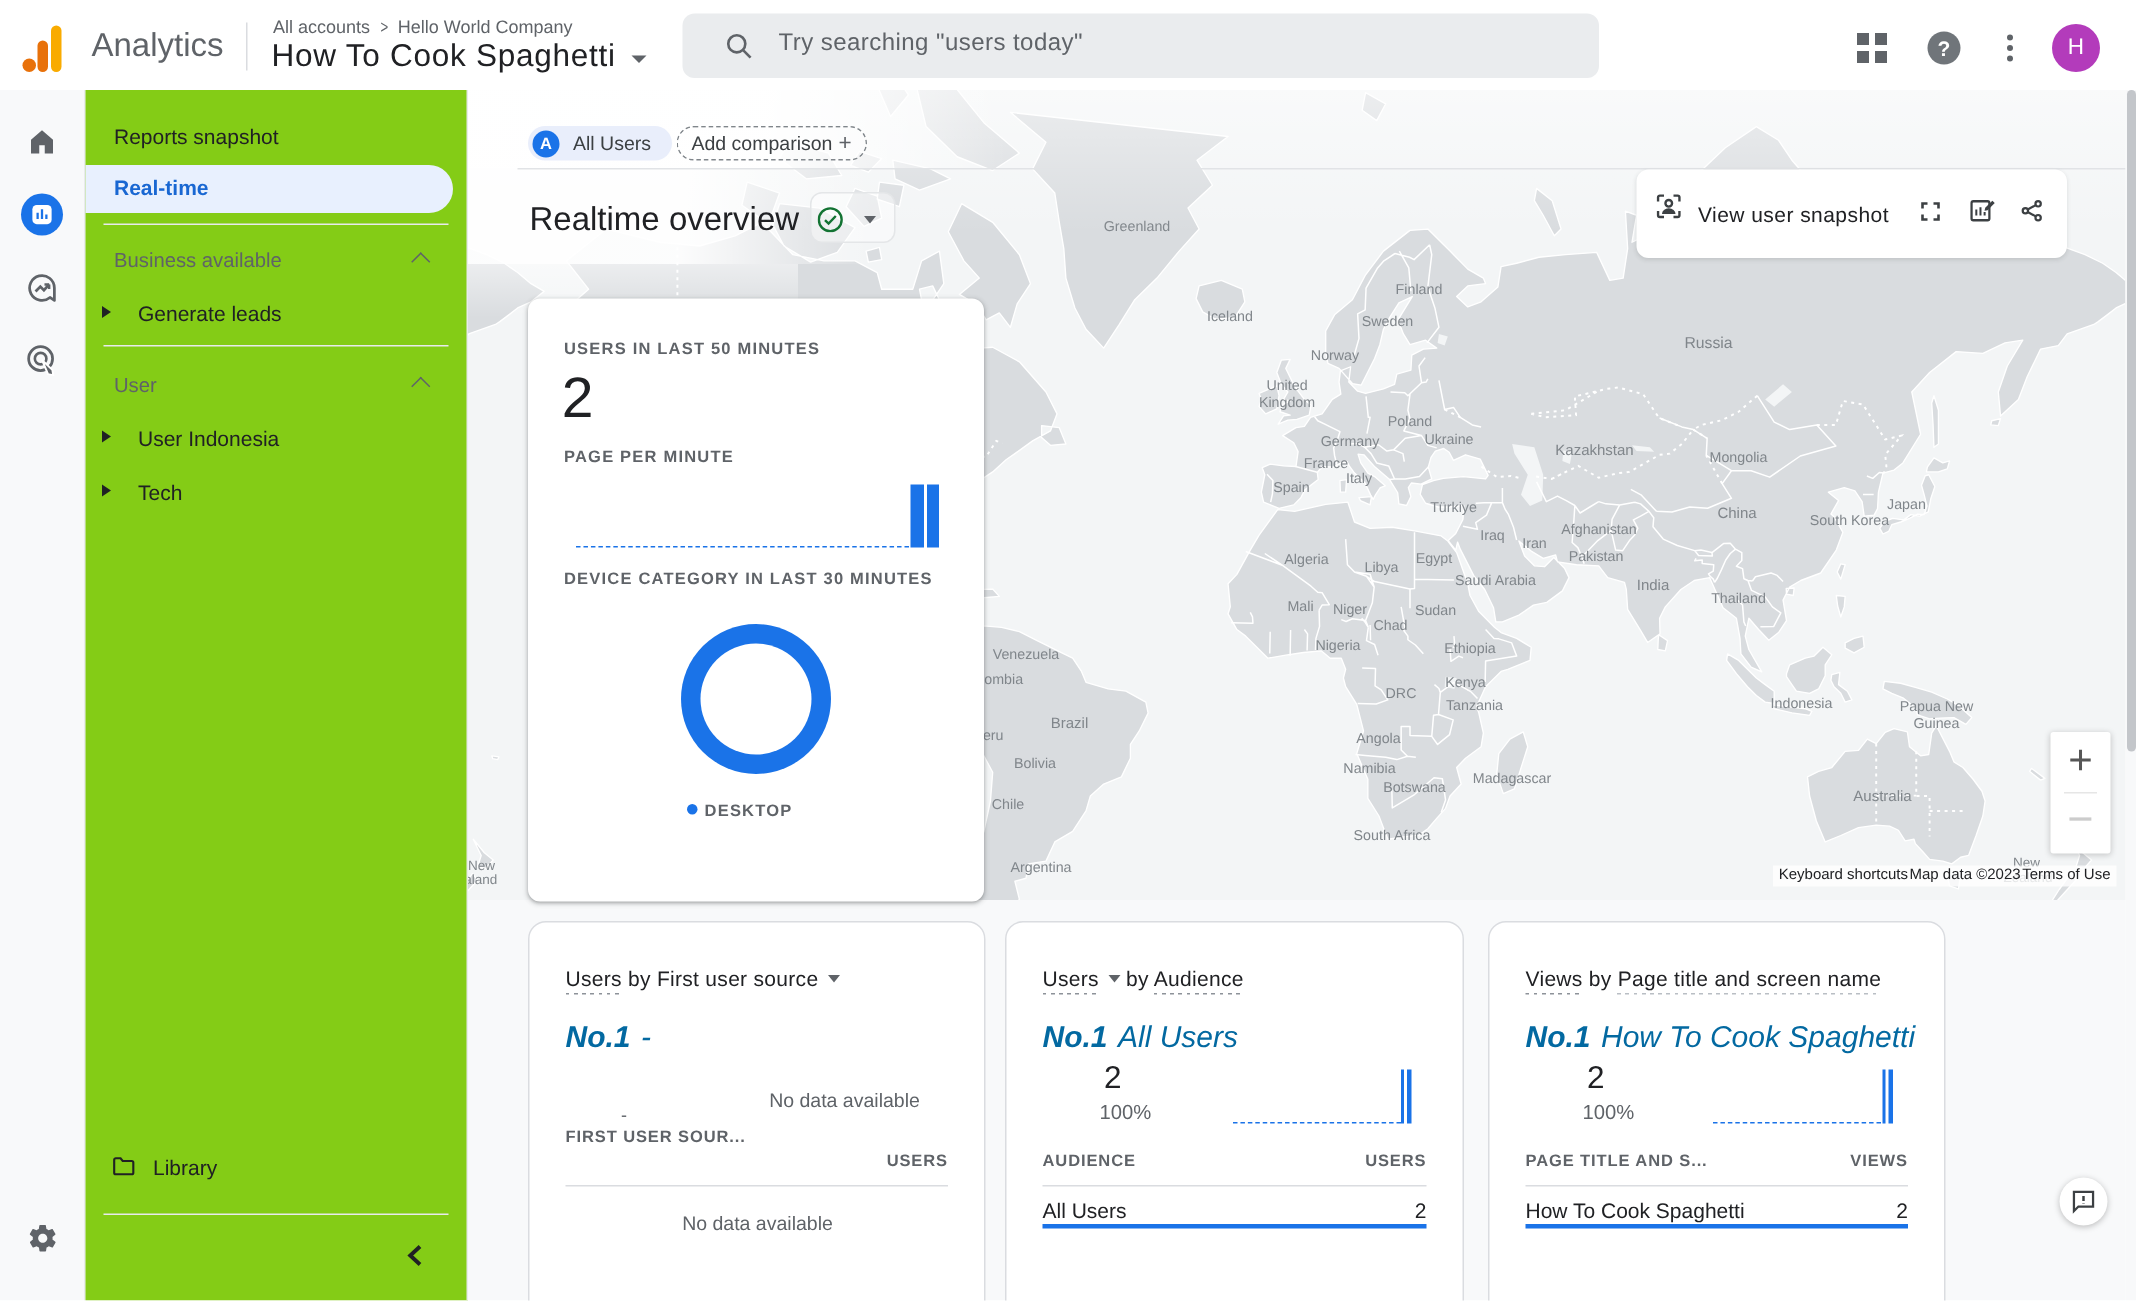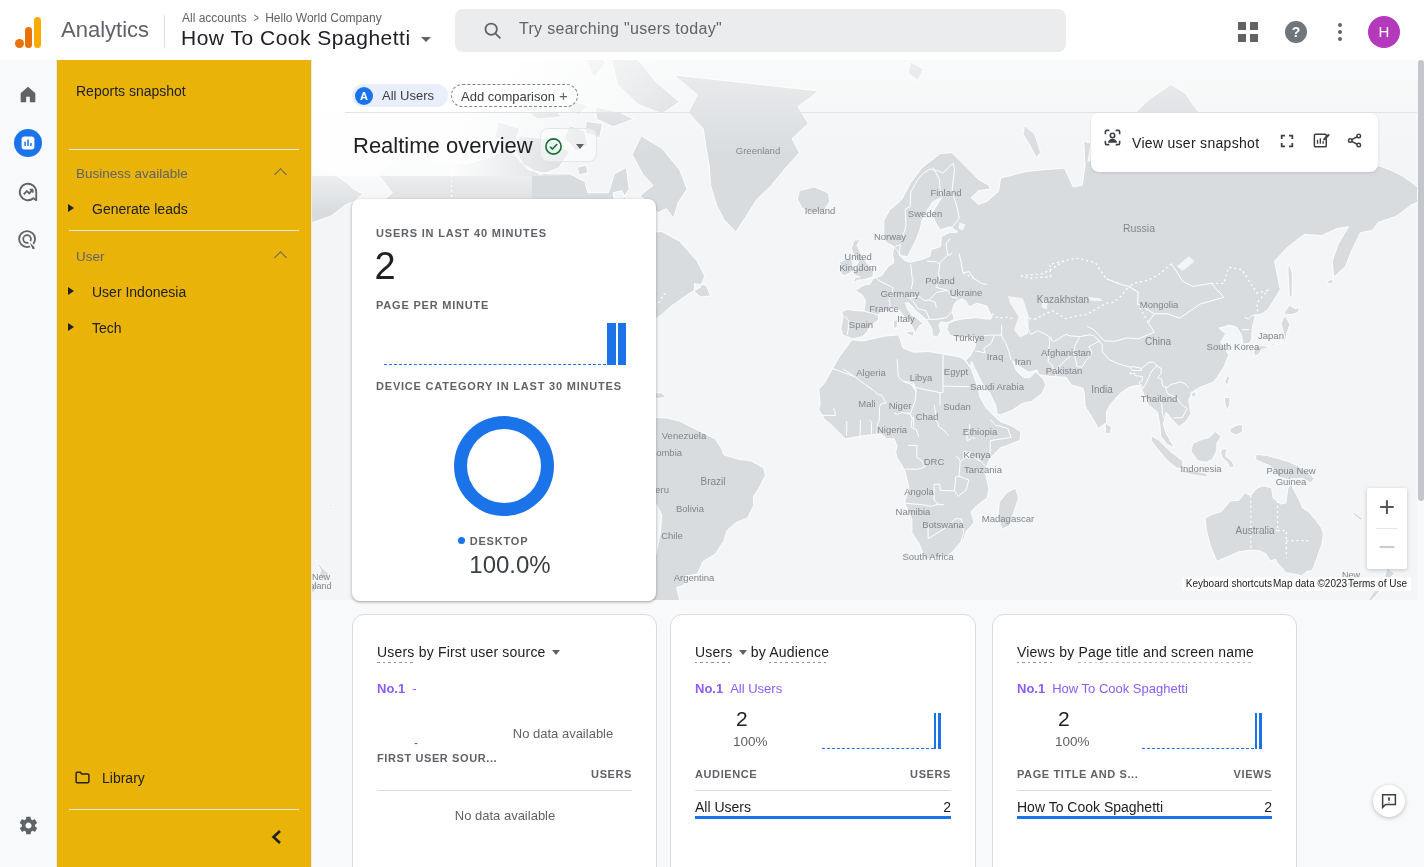--- a/index.html
+++ b/index.html
@@ -23,21 +23,21 @@
 #searchbar .ph { position:absolute; left:64px; top:11px; font-size:16px; color:#5f6368; letter-spacing:0.3px; }
 .grid-ic { position:absolute; left:1238px; top:22px; width:20px; height:20px; }
 .grid-ic div { position:absolute; width:8px; height:8px; background:#5f6368; }
 .help-ic { position:absolute; left:1285px; top:21px; width:22px; height:22px; border-radius:50%; background:#70757a; color:#fff; font-size:14px; font-weight:bold; text-align:center; line-height:22px; }
 .dots-ic { position:absolute; left:1338px; top:23px; width:4px; height:18px; }
 .dots-ic div { position:absolute; left:0; width:4px; height:4px; border-radius:50%; background:#5f6368; }
 .avatar { position:absolute; left:1368px; top:16px; width:32px; height:32px; border-radius:50%; background:#b33bbb; color:#fff; font-size:15px; text-align:center; line-height:32px; }
 
 #rail { position:absolute; left:0; top:60px; width:57px; height:807px; background:#f8f9fa; border-right:1px solid #e8eaec; z-index:20; }
 
-#sidebar { position:absolute; left:57px; top:60px; width:255px; height:807px; background:#eab308; border-right:1px solid #e8eaec; z-index:20; }
+#sidebar { position:absolute; left:57px; top:60px; width:255px; height:807px; background:#84cc16; border-right:1px solid #e8eaec; z-index:20; }
 .nav-item { position:absolute; left:19px; font-size:14px; color:#202124; }
 .rt-pill { position:absolute; left:0; top:50px; width:245px; height:32px; background:#e8f0fe; border-radius:0 16px 16px 0; }
 .rt-pill span { position:absolute; left:19px; top:7px; font-size:14px; color:#1967d2; font-weight:bold; }
 .sec-div { position:absolute; left:12px; width:230px; height:1px; background:#e8eaec; }
 .sec-head { position:absolute; left:19px; font-size:13.5px; color:#5f6368; }
 .chev-up { position:absolute; left:219px; width:9px; height:9px; border-left:1.8px solid #5f6368; border-top:1.8px solid #5f6368; transform:rotate(45deg); }
 .tri-right { position:absolute; left:11px; width:0; height:0; border-top:4.5px solid transparent; border-bottom:4.5px solid transparent; border-left:6px solid #202124; }
 .sub-item { position:absolute; left:35px; font-size:14px; color:#202124; }
 
 #main { position:absolute; left:312px; top:60px; width:1105px; height:807px; background:#f8f9fa; z-index:1; }
@@ -81,21 +81,21 @@
 #zoomctl .zm { position:absolute; left:0; top:41px; width:40px; height:40px; color:#cccccc; font-size:30px; text-align:center; line-height:36px; }
 
 #attrib { position:absolute; right:13px; top:577px; height:14px; background:rgba(255,255,255,.8); font-size:10px; color:#202124; z-index:5; padding:1px 4px; }
 #attrib span { margin-left:1px; }
 
 .bcard { position:absolute; top:614px; height:290px; background:#fff; border:1px solid #dadce0; border-radius:12px; z-index:5; }
 .bc-title { position:absolute; left:24px; top:29px; font-size:14px; color:#202124; white-space:nowrap; letter-spacing:0.2px; }
 .dotted-u { background:repeating-linear-gradient(90deg,#8d9299 0 2.5px,rgba(0,0,0,0) 2.5px 5.5px) left bottom/100% 1.5px no-repeat; padding-bottom:3px; }
 .dotted-u2 { background:repeating-linear-gradient(90deg,#b9bec4 0 2.5px,rgba(0,0,0,0) 2.5px 5.5px) left bottom/100% 1.5px no-repeat; padding-bottom:3px; }
 .bc-caret { display:inline-block; width:0; height:0; border-left:4.5px solid transparent; border-right:4.5px solid transparent; border-top:5px solid #5f6368; margin-left:6px; vertical-align:2px; }
-.bc-no1 { position:absolute; left:24px; top:66px; font-size:13px; color:#8b5cf6; font-weight:bold; }
+.bc-no1 { position:absolute; left:24px; top:66px; font-size:20px; color:#0369a1; font-weight:bold;font-style:italic; }
 .bc-no1 span { font-weight:normal; margin-left:7px; }
 .bc-big { position:absolute; left:38px; top:92px; font-size:21px; color:#202124; }
 .bc-pct { position:absolute; left:38px; top:118.5px; font-size:13.5px; color:#5f6368; }
 .bc-chart-line { position:absolute; border-top:1.5px dashed #1a73e8; }
 .bc-bar { position:absolute; background:#1a73e8; }
 .bc-h { position:absolute; top:767px; font-size:11px; font-weight:bold; color:#5f6368; letter-spacing:.6px; }
 .bc-div { position:absolute; height:1px; background:#dadce0; }
 .bc-row { position:absolute; font-size:14px; color:#202124; }
 .bc-blue { position:absolute; height:3px; background:#1a73e8; }
 
@@ -208,30 +208,29 @@
   <div id="chipAdd">Add comparison<span class="plus">+</span></div>
   <div id="rtbtn"></div>
   <div id="rtitle">Realtime overview</div>
   <svg id="rtcheck" width="17" height="17" viewBox="0 0 17 17">
       <circle cx="8.5" cy="8.5" r="7.6" fill="none" stroke="#137333" stroke-width="1.6"></circle>
       <path d="M5 8.7 l2.4 2.4 L12.2 6" fill="none" stroke="#137333" stroke-width="1.6"></path>
     </svg>
   <div id="rtcaret"></div>
 
   <div id="statcard">
-    <div class="cap cap1">USERS IN LAST 40 MINUTES</div>
+    <div class="cap cap1">USERS IN LAST 50 MINUTES</div>
     <div class="big2">2</div>
     <div class="cap cap2">PAGE PER MINUTE</div>
     <div id="barline"></div>
     <div class="bbar" style="left:255px;top:124px;height:42px"></div>
     <div class="bbar" style="left:265.5px;top:124px;height:42px"></div>
     <div class="cap cap3">DEVICE CATEGORY IN LAST 30 MINUTES</div>
     <div id="donut"></div>
     <div id="legend"><span class="dot"></span>DESKTOP</div>
-    <div id="pct">100.0%</div>
   </div>
 
   <div id="zoomctl">
       <div class="zp">+</div>
       <div class="zd"></div>
       <div class="zm">−</div>
     </div>
   <div id="attrib">Keyboard shortcuts<span>Map data ©2023</span><span>Terms of Use</span></div>
 
   <div class="bcard" style="left:352px;width:305px">
@@ -325,20 +324,23 @@
         <circle cx="11" cy="11" r="4.2" stroke-width="1.9"></circle>
         <path d="M12 12 L19.5 19.2 l.7 3.8 l-3.8 -.7 z" fill="#5f6368" stroke="#fff" stroke-width="1.4"></path>
       </svg>
     <svg class="abs" style="left:18px;top:755px" width="21" height="21" viewBox="0 0 24 24" fill="#5f6368">
         <path d="M19.4 13c0-.3.1-.6.1-1s0-.7-.1-1l2.1-1.7c.2-.2.3-.4.1-.7l-2-3.5c-.1-.2-.4-.3-.6-.2l-2.5 1c-.5-.4-1.1-.7-1.7-1l-.4-2.6c0-.2-.2-.4-.5-.4h-4c-.2 0-.4.2-.5.4l-.4 2.6c-.6.3-1.2.6-1.7 1l-2.5-1c-.2-.1-.5 0-.6.2l-2 3.5c-.1.2-.1.5.1.7L4.5 11c0 .3-.1.6-.1 1s0 .7.1 1l-2.1 1.7c-.2.2-.3.4-.1.7l2 3.5c.1.2.4.3.6.2l2.5-1c.5.4 1.1.7 1.7 1l.4 2.6c0 .2.2.4.5.4h4c.2 0 .4-.2.5-.4l.4-2.6c.6-.3 1.2-.6 1.7-1l2.5 1c.2.1.5 0 .6-.2l2-3.5c.1-.2.1-.5-.1-.7L19.4 13zM12 15.5c-1.9 0-3.5-1.6-3.5-3.5s1.6-3.5 3.5-3.5 3.5 1.6 3.5 3.5-1.6 3.5-3.5 3.5z"></path>
       </svg>
   </div>
 
   <div id="sidebar">
     <div class="nav-item" style="top:23px">Reports snapshot</div>
+    <div class="rt-pill">
+        <span>Real-time</span>
+      </div>
     <div class="sec-div" style="top:89px"></div>
     <div class="sec-head" style="top:106px">Business available</div>
     <div class="chev-up" style="top:110px"></div>
     <div class="tri-right" style="top:144px"></div>
     <div class="sub-item" style="top:141px">Generate leads</div>
     <div class="sec-div" style="top:170px"></div>
     <div class="sec-head" style="top:189px">User</div>
     <div class="chev-up" style="top:193px"></div>
     <div class="tri-right" style="top:227px"></div>
     <div class="sub-item" style="top:224px">User Indonesia</div>

